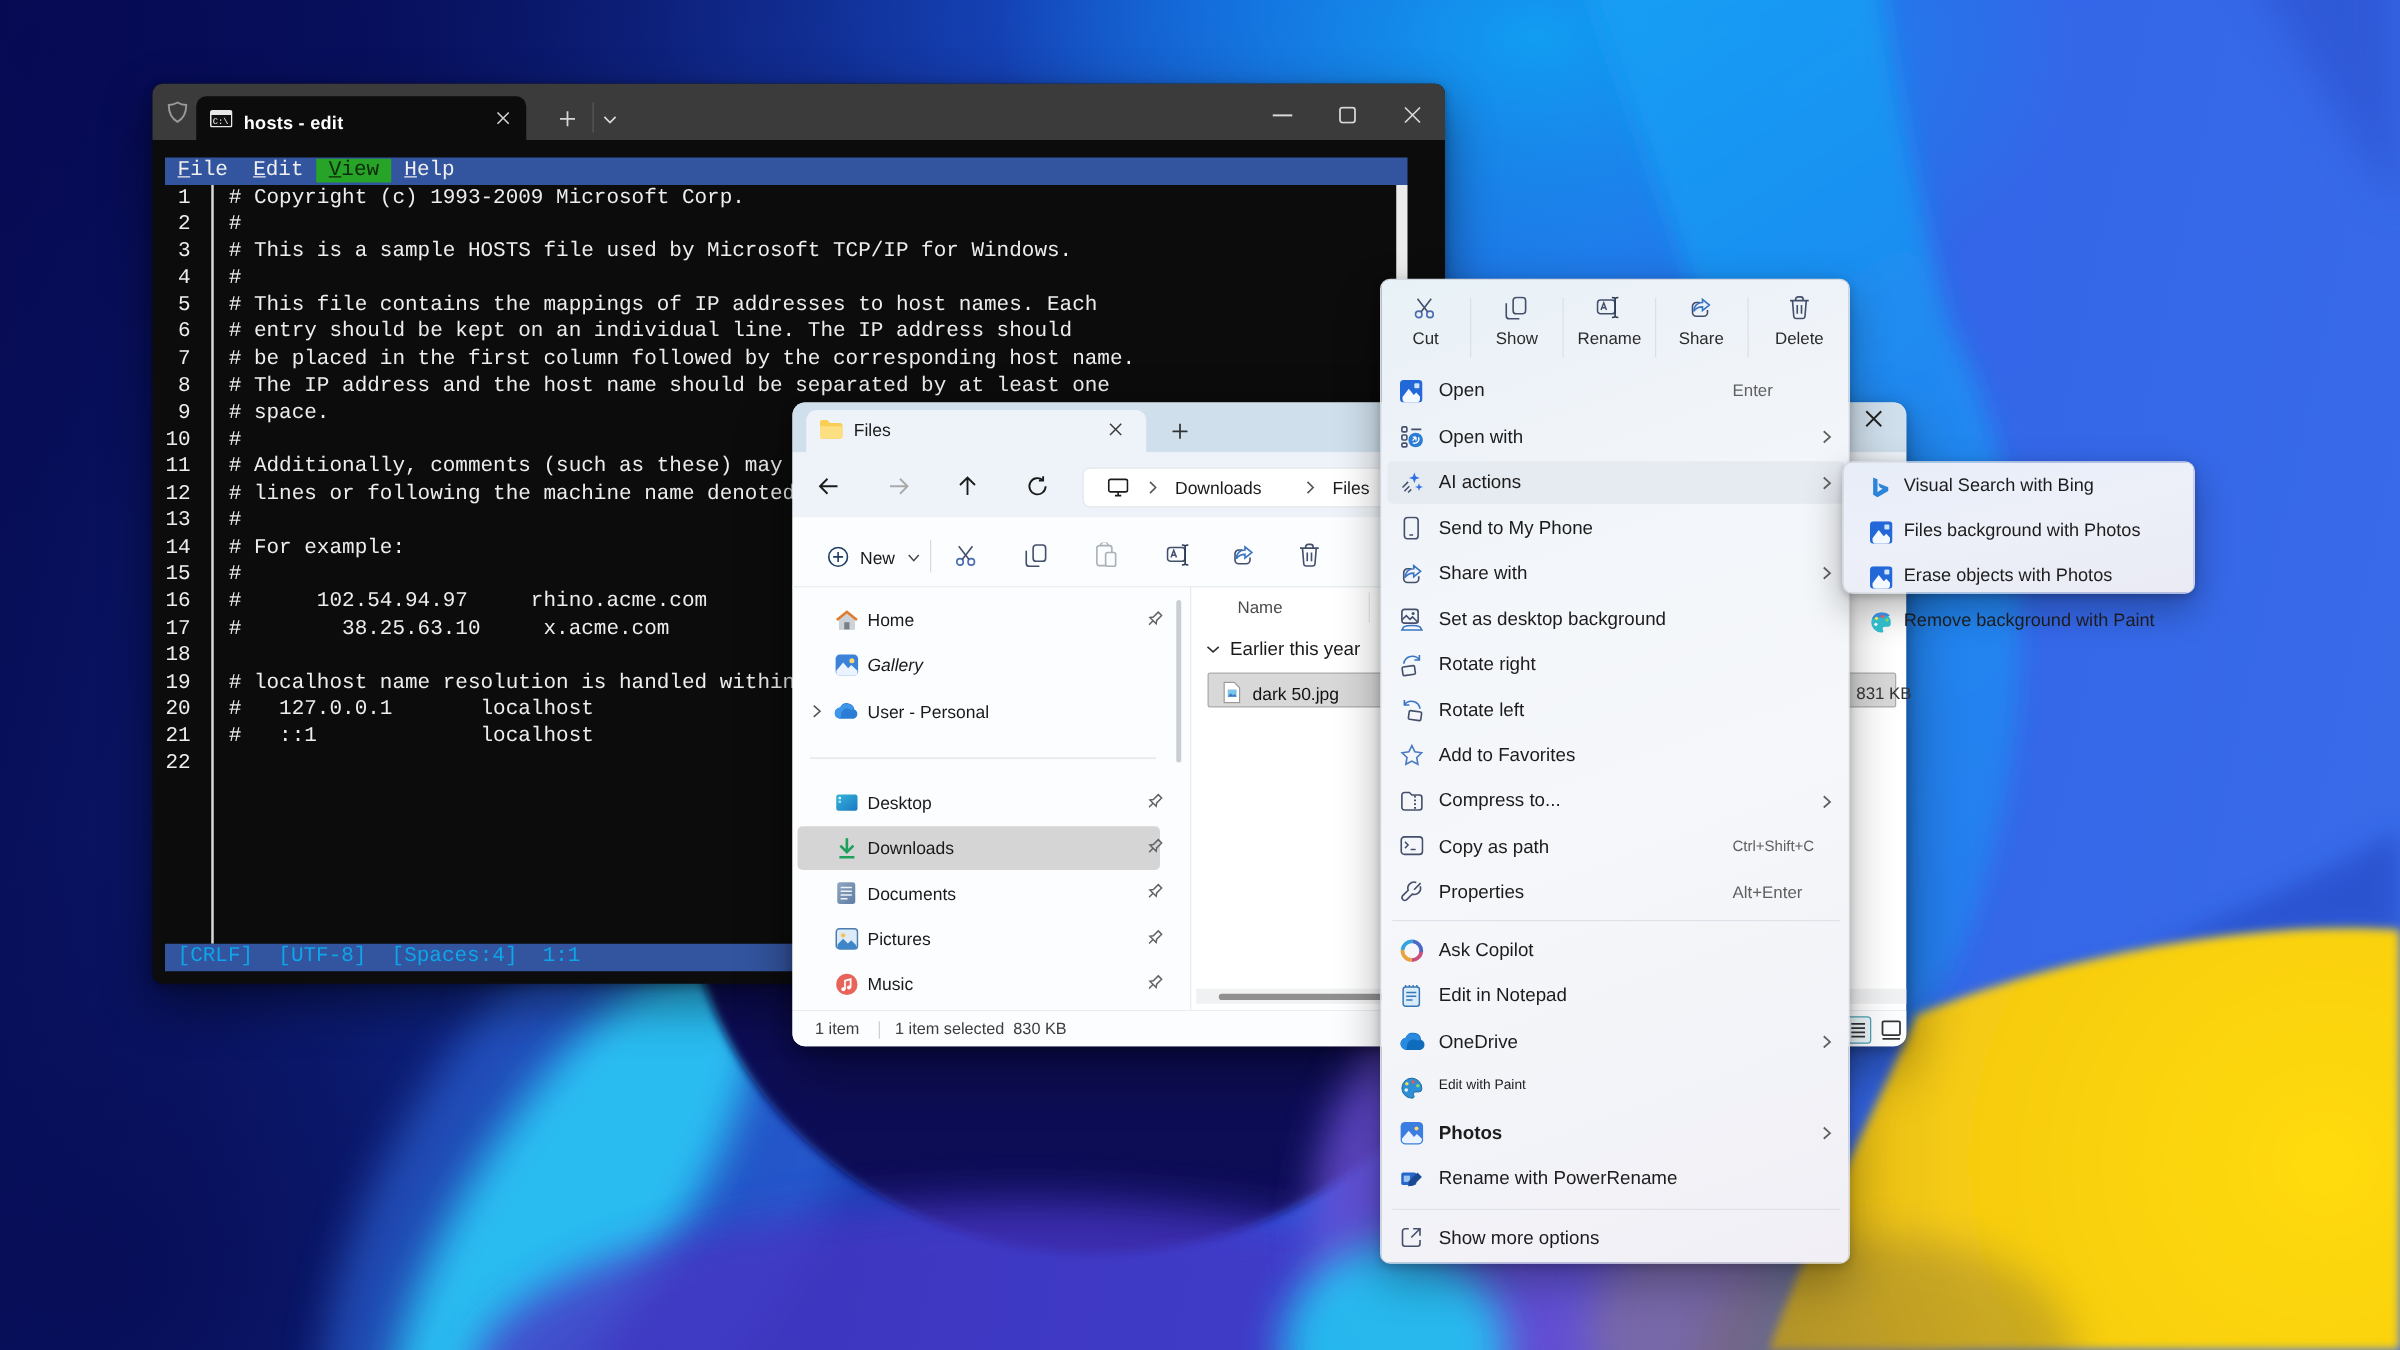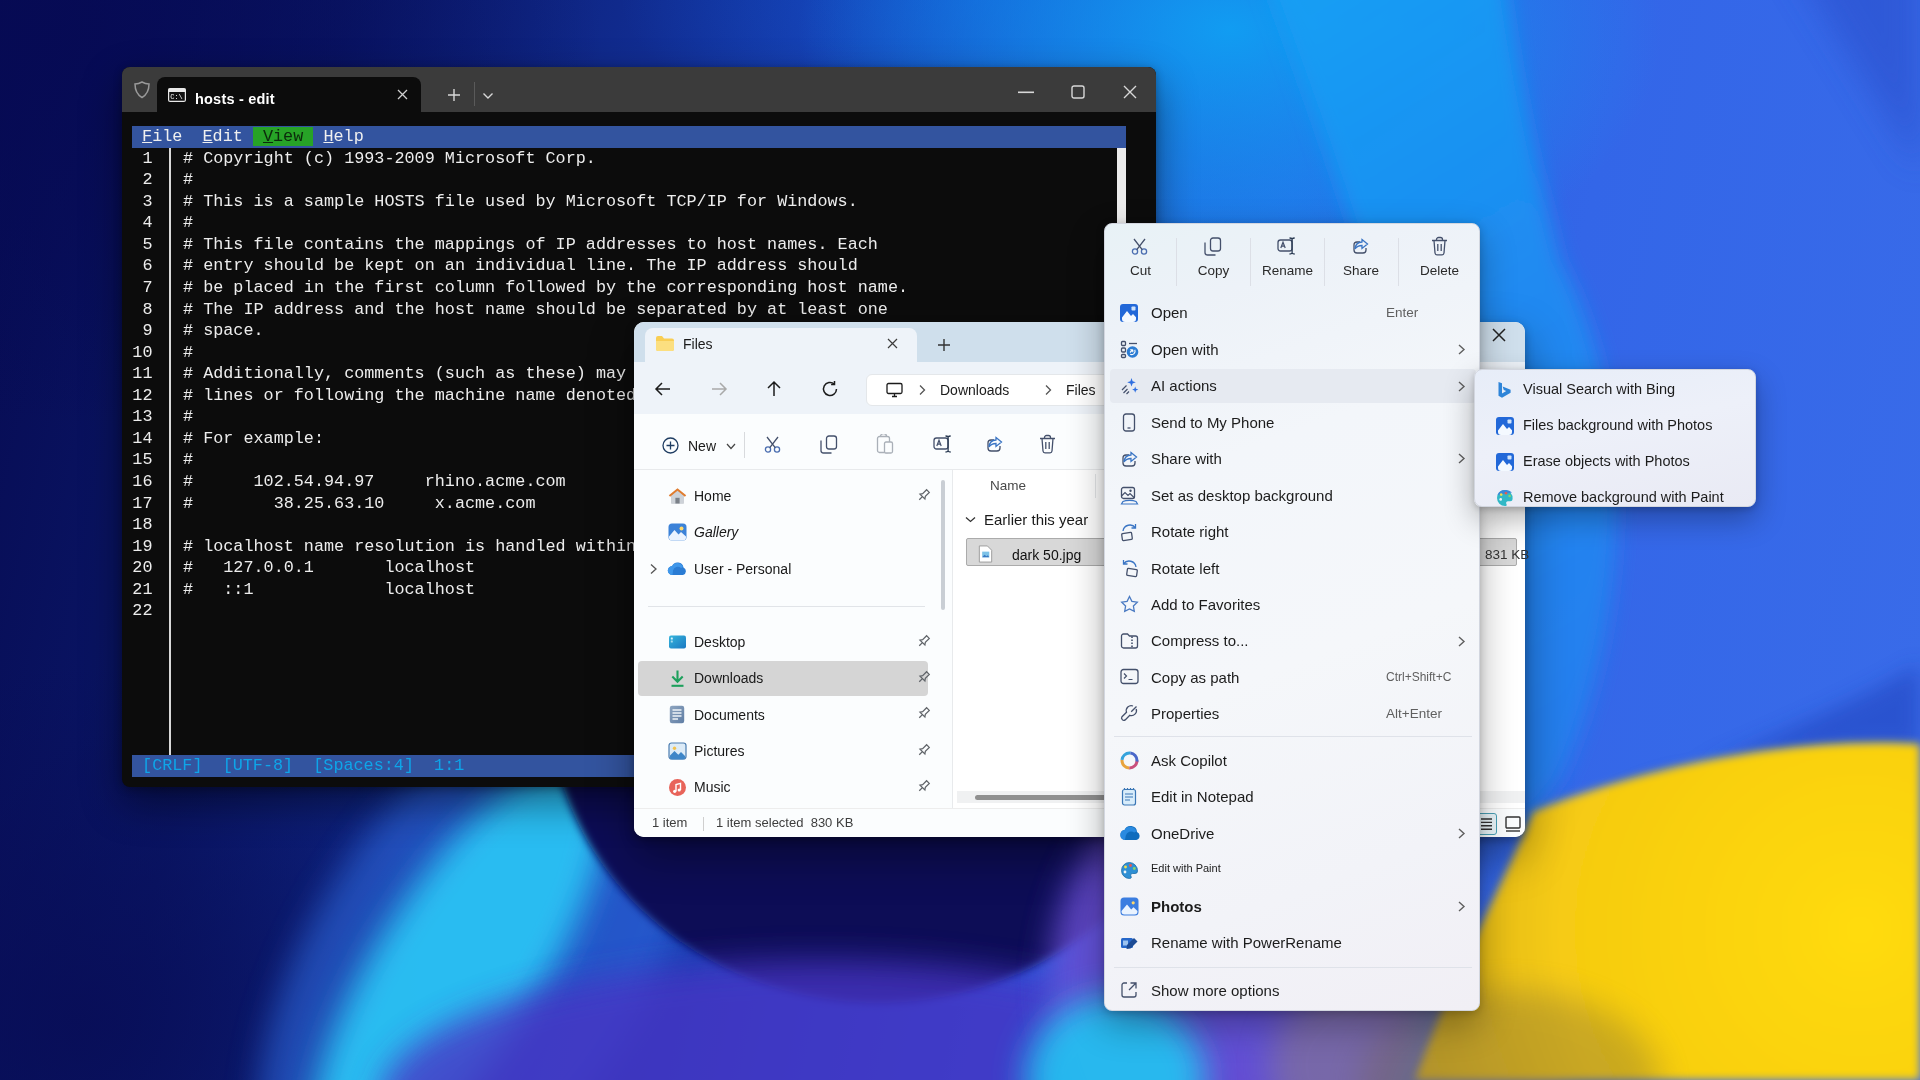--- a/index.html
+++ b/index.html
@@ -383,21 +383,21 @@
       <path d="M1 1.5 L5.5 5.5 L10 1.5"></path>
     </svg>
   <div class="abs" style="left:350px;top:189px;font-size:15px;color:#1a1a1a;">Earlier this year</div>
 
   <div class="abs" style="left:332px;top:216px;width:551px;height:28px;background:#d8d8d8;border:1px solid #ababab;border-radius:2px;"></div>
   <svg class="abs" style="left:344px;top:223px;" width="15" height="18" viewBox="0 0 15 19">
       <path d="M1 1 h8.5 L14 5.5 V18 H1 Z" fill="#fff" stroke="#9a9a9a" stroke-width="1"></path>
       <rect x="4" y="7" width="7.5" height="6" fill="#7ec3e8"></rect>
       <path d="M4 13 l2.5-2.8 l2 1.8 l1.5-1.2 l1.5 2.2 Z" fill="#3a78c2"></path>
     </svg>
-  <div class="abs" style="left:378px;top:225px;font-size:14px;color:#111;">dark 50.jpg</div>
+  <div class="abs" style="left:368px;top:225px;font-size:14px;color:#111;">dark 50.jpg</div>
   <div class="abs" style="left:851px;top:225px;font-size:13.5px;color:#333;white-space:nowrap;">831 KB</div>
 
   <div class="abs" style="left:323px;top:469px;width:568px;height:12px;background:#f0f1f2;"></div>
   <div class="abs" style="left:341px;top:473px;width:310px;height:5px;background:#909090;border-radius:3px;"></div>
 
   <div class="abs" style="left:0;top:486px;width:891px;height:29px;background:#fbfdfe;border-top:1px solid #ededed;border-radius:0 0 10px 10px;"></div>
   <div class="abs" style="left:18px;top:493px;font-size:13px;color:#3d3d3d;">1 item</div>
   <div class="abs" style="left:69px;top:495px;width:1px;height:14px;background:#cfcfcf;"></div>
   <div class="abs" style="left:82px;top:493px;font-size:13px;color:#3d3d3d;">1 item selected&nbsp;&nbsp;830 KB</div>
 
@@ -422,21 +422,21 @@
       <circle cx="4" cy="14.5" r="2.6"></circle>
       <circle cx="13" cy="14.5" r="2.6"></circle>
       <path d="M5.8 12.6 L14 2 M11.2 12.6 L3 2" stroke="#44506b"></path>
     </svg>
   <div class="abs" style="left:0px;top:39px;width:71px;text-align:center;font-size:13.5px;color:#2a2a2a;">Cut</div>
 
   <svg class="abs" style="left:99px;top:13px;" width="18" height="19" viewBox="0 0 18 19" fill="none" stroke="#44506b" stroke-width="1.3">
       <rect x="6.5" y="1" width="10" height="13" rx="2.5"></rect>
       <path d="M11.5 18 h-8 a2.5 2.5 0 0 1 -2.5-2.5 v-10"></path>
     </svg>
-  <div class="abs" style="left:71px;top:39px;width:75px;text-align:center;font-size:13.5px;color:#2a2a2a;">Copy</div>
+  <div class="abs" style="left:71px;top:39px;width:75px;text-align:center;font-size:13.5px;color:#2a2a2a;">Show</div>
 
   <svg class="abs" style="left:172px;top:13px;" width="20" height="18" viewBox="0 0 20 18" fill="none" stroke="#44506b" stroke-width="1.3">
       <rect x="1" y="3" width="14" height="11" rx="2.5"></rect>
       <path d="M3.8 11 L6 5.2 L8.2 11 M4.7 9.2 h2.6" stroke-width="1.2"></path>
       <path d="M12.5 1 c1.2 0 2 0 2.6 0.8 c0.6-0.8 1.4-0.8 2.6-0.8 M12.5 17 c1.2 0 2 0 2.6-0.8 c0.6 0.8 1.4 0.8 2.6 0.8 M15.1 1.8 v14.4" stroke="#2a3a52"></path>
     </svg>
   <div class="abs" style="left:146px;top:39px;width:73px;text-align:center;font-size:13.5px;color:#2a2a2a;">Rename</div>
 
   <svg class="abs" style="left:246px;top:13px;" width="19" height="19" viewBox="0 0 19 19" fill="none">
       <path d="M9 5 H6 a3 3 0 0 0 -3 3 v5 a3 3 0 0 0 3 3 h6 a3 3 0 0 0 3-3 v-2" stroke="#44506b" stroke-width="1.3"></path>
@@ -601,21 +601,21 @@
       <path d="M2 2 L7 6.5 L2 11"></path>
     </svg>
   <svg class="abs" style="left:352px;top:603px;" width="9" height="13" viewBox="0 0 9 13" fill="none" stroke="#5f5f5f" stroke-width="1.4">
       <path d="M2 2 L7 6.5 L2 11"></path>
     </svg>
   <svg class="abs" style="left:352px;top:676px;" width="9" height="13" viewBox="0 0 9 13" fill="none" stroke="#5f5f5f" stroke-width="1.4">
       <path d="M2 2 L7 6.5 L2 11"></path>
     </svg>
 </div>
 
-<div class="abs" id="smenu" style="left:1474px;top:369px;width:282px;height:138px;border-radius:8px;border:1px solid #d2d6df;background:linear-gradient(168deg,#e7edf8 0%,#edf0f9 45%,#e9eaf4 100%);box-shadow:0 12px 30px rgba(0,0,0,0.3), 0 2px 6px rgba(0,0,0,0.18);">
+<div class="abs" id="smenu" style="left:1474px;top:369px;width:282px;height:106px;border-radius:8px;border:1px solid #d2d6df;background:linear-gradient(168deg,#e7edf8 0%,#edf0f9 45%,#e9eaf4 100%);box-shadow:0 12px 30px rgba(0,0,0,0.3), 0 2px 6px rgba(0,0,0,0.18);">
 
   <svg class="abs" style="left:22px;top:11px;" width="15" height="18" viewBox="0 0 15 18">
       <path d="M1.5 1 L5 2.3 V12.5 l4.2-2.5 l-2.4-1.1 l-1.2-3.4 l8 3.3 v2.9 L5 16.8 L1.5 14.8 Z" fill="#2e84d8"></path>
     </svg>
   <div class="abs" style="left:48px;top:11px;font-size:14.5px;color:#1c1c1c;">Visual Search with Bing</div>
 
   <svg class="abs" style="left:21px;top:47px;" width="18" height="18" viewBox="0 0 18 18">
       <rect width="18" height="18" rx="3" fill="#2268d8"></rect>
       <rect x="11.5" y="2.5" width="4" height="4" rx="0.8" fill="#cfe3fa"></rect>
       <path d="M2 13.5 L7 7 l4 5 l2-2 l3 3.2 V15 a3 3 0 0 1 -3 3 H5 a3 3 0 0 1 -3-3 Z" fill="#f4f9ff"></path>

